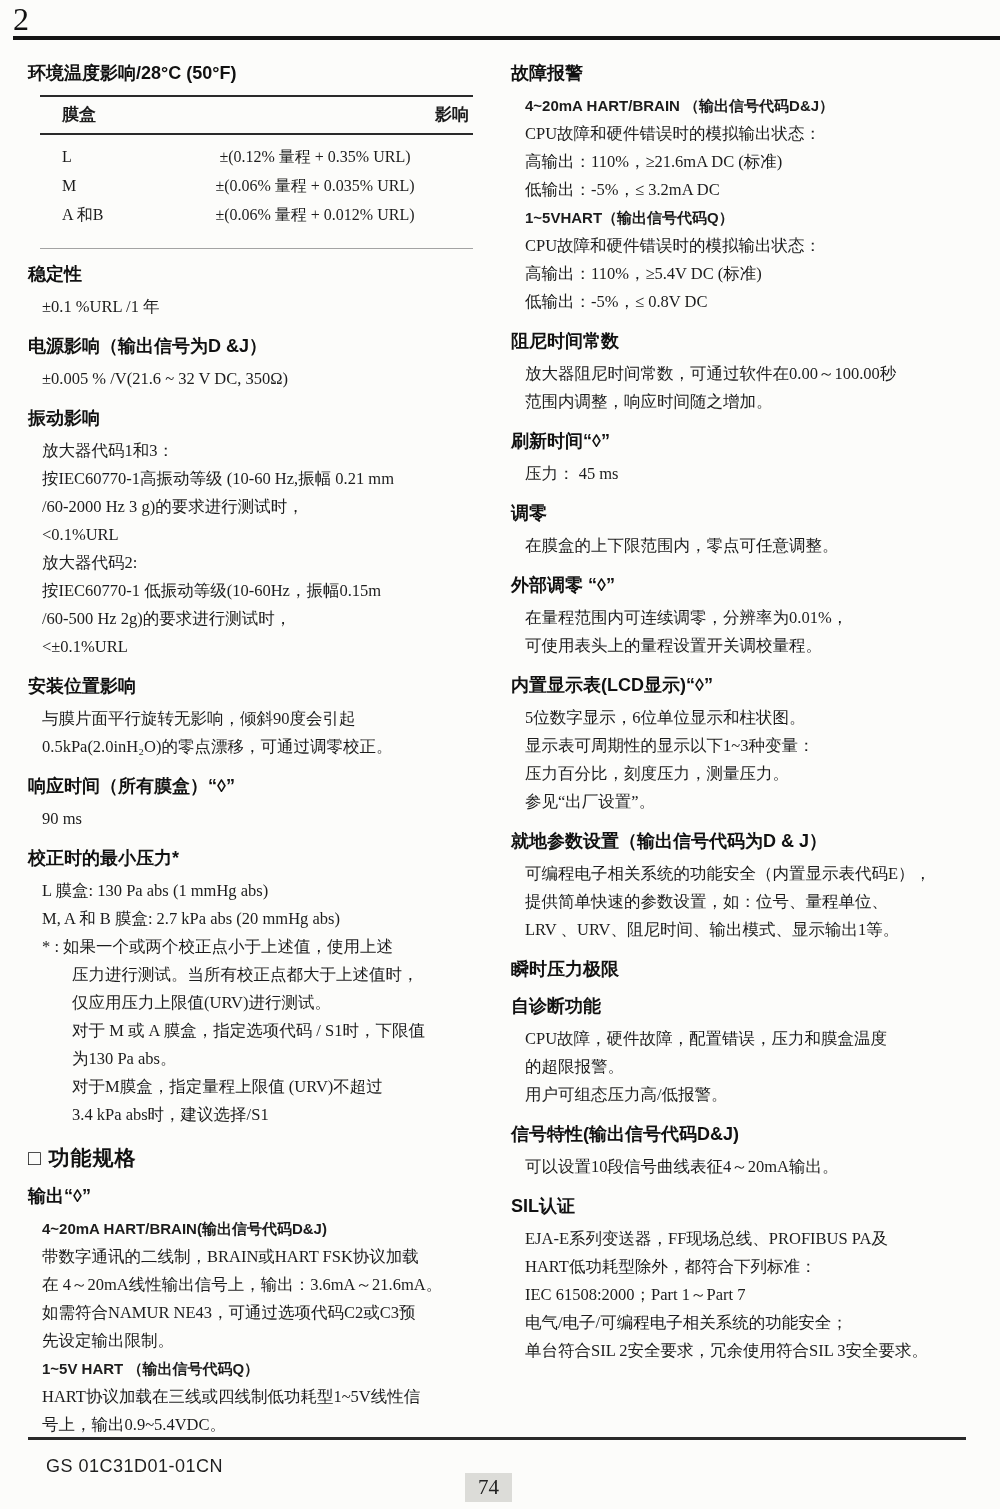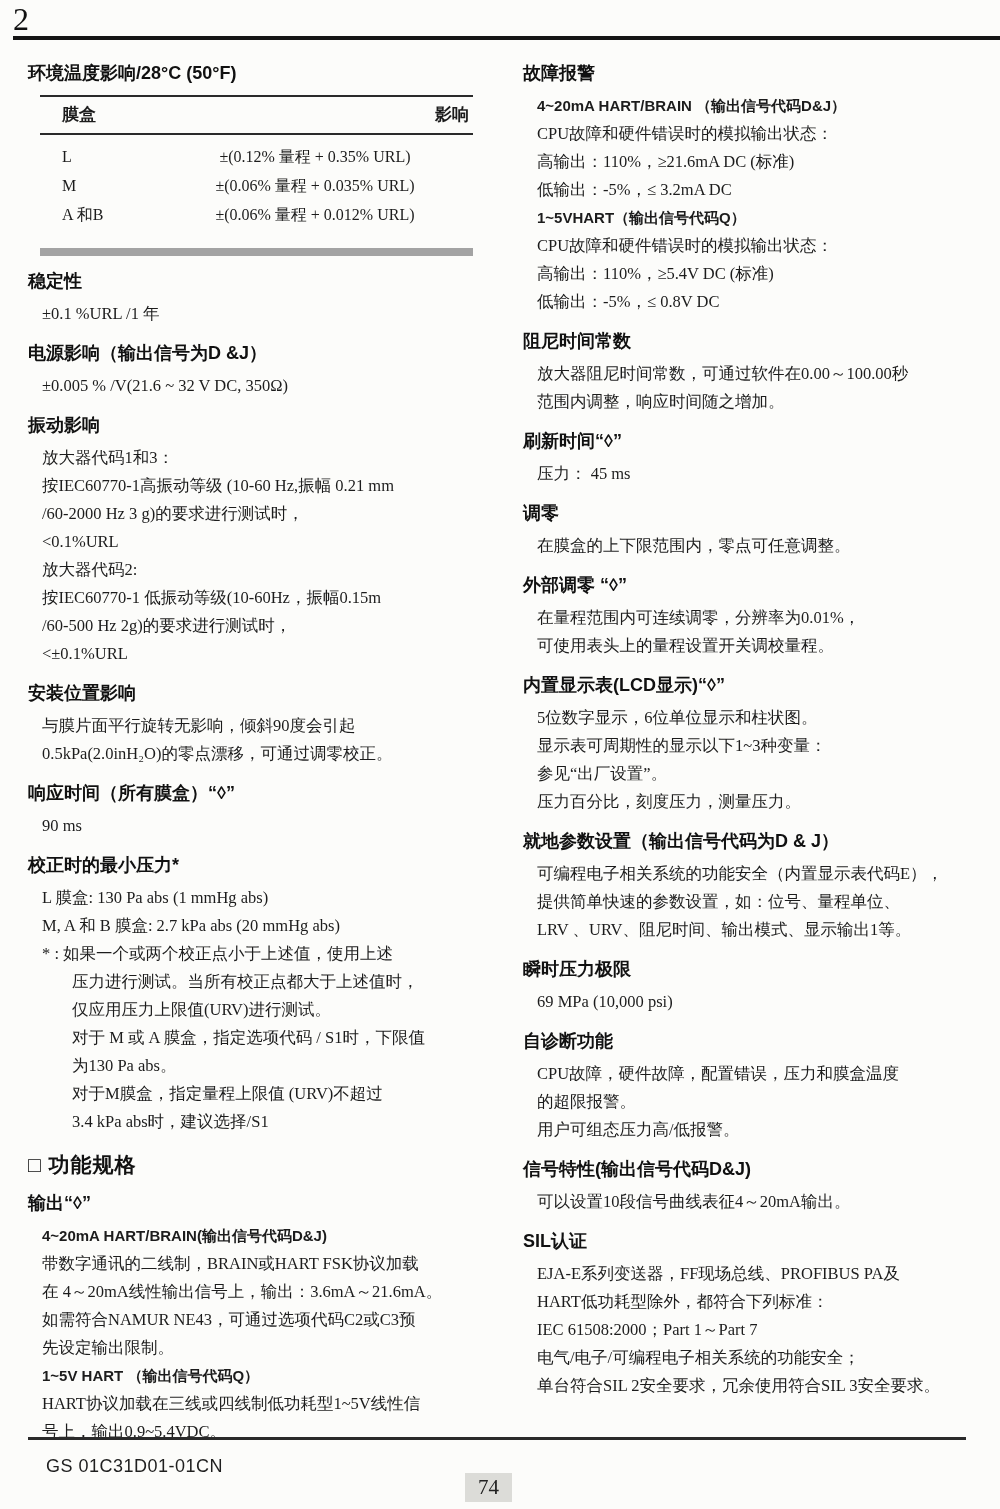--- a/index.html
+++ b/index.html
@@ -11,21 +11,21 @@
   
   .top-num {
     position:absolute; left:13px; top:2px; font-size:32px; line-height:34px;
     font-family:"Liberation Serif","DejaVu Serif",serif; color:#111;
   }
   .header-rule { position:absolute; left:13px; right:0; top:36px; height:4px; background:#151515; }
 
   
   .columns {
     position:absolute; left:28px; top:48px; right:14px;
-    display:flex; gap:48px; align-items:flex-start;
+    display:flex; gap:36px; align-items:flex-start;
   }
   .col { min-width:0; }
   .col-left  { width:447px; flex:0 0 447px; }
   .col-right { flex:1; }
 
   .sec { margin:0 0 4px 0; }
   .hd {
     font-family:"Liberation Sans","DejaVu Sans",sans-serif;
     font-weight:bold; color:#111;
   }
@@ -36,21 +36,21 @@
   .ln.indent2 { padding-left:44px; }
   .ln.mono {
     font-family:Liberation Sans, sans-serif;
     font-weight:bold; font-size:15px; letter-spacing:0;
   }
 
   
   table.spec {
     border-collapse:collapse; margin:10px 0 6px 12px;
     width:calc(100% - 14px);
-    border-top:2px solid #2a2a2a; border-bottom:8px solid #a3a3a3;
+    border-top:2px solid #2a2a2a; border-bottom:1px solid #a3a3a3;
   }
   table.spec th {
     font-family:"Liberation Sans","DejaVu Sans",sans-serif;
     font-weight:bold; font-size:17px; padding:6px 4px 7px 4px;
     border-bottom:2px solid #2a2a2a;
     text-align:right;
   }
   table.spec th:first-child { text-align:left; padding-left:22px; width:27%; }
   table.spec td { font-size:16px; line-height:27px; padding:1px 4px; }
   table.spec td:first-child { padding-left:22px; }
@@ -188,32 +188,31 @@
         </div>
         <div class="sec">
           <div class="hd h2">外部调零 “◊”</div>
           <div class="ln ">在量程范围内可连续调零，分辨率为0.01%，</div>
           <div class="ln ">可使用表头上的量程设置开关调校量程。</div>
         </div>
         <div class="sec">
           <div class="hd h2">内置显示表(LCD显示)“◊”</div>
           <div class="ln ">5位数字显示，6位单位显示和柱状图。</div>
           <div class="ln ">显示表可周期性的显示以下1~3种变量：</div>
+          <div class="ln ">压力百分比，刻度压力，测量压力。</div>
           <div class="ln ">参见“出厂设置”。</div>
-          <div class="ln ">压力百分比，刻度压力，测量压力。</div>
         </div>
         <div class="sec">
           <div class="hd h2">就地参数设置（输出信号代码为D &amp; J）</div>
           <div class="ln ">可编程电子相关系统的功能安全（内置显示表代码E），</div>
           <div class="ln ">提供简单快速的参数设置，如：位号、量程单位、</div>
           <div class="ln ">LRV 、URV、阻尼时间、输出模式、显示输出1等。</div>
         </div>
         <div class="sec">
           <div class="hd h2">瞬时压力极限</div>
-          <div class="ln ">69 MPa (10,000 psi)</div>
         </div>
         <div class="sec">
           <div class="hd h2">自诊断功能</div>
           <div class="ln ">CPU故障，硬件故障，配置错误，压力和膜盒温度</div>
           <div class="ln ">的超限报警。</div>
           <div class="ln ">用户可组态压力高/低报警。</div>
         </div>
         <div class="sec">
           <div class="hd h2">信号特性(输出信号代码D&amp;J)</div>
           <div class="ln ">可以设置10段信号曲线表征4～20mA输出。</div>

